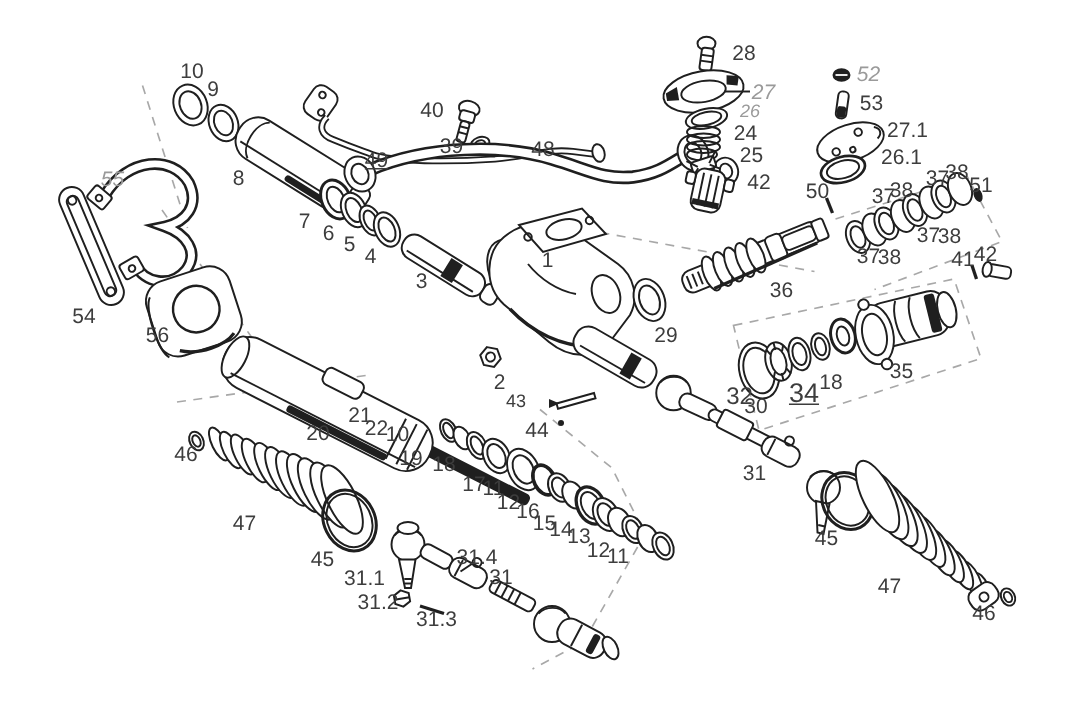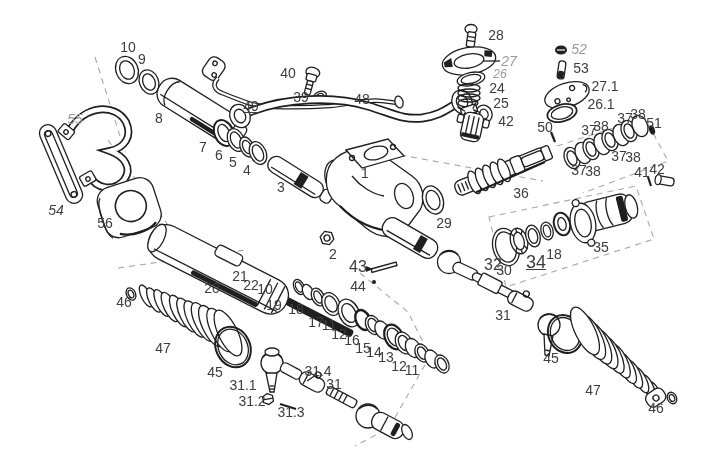--- a/index.html
+++ b/index.html
@@ -557,21 +557,21 @@
         <ellipse class="ln" cx="672" cy="398" rx="2.5" ry="3.6"></ellipse>
   </g>
 
 </svg>
 
 <div style="position:absolute;left:0;top:0;width:720px;height:470px;">
       <div class="lbl" style="left: 128px; top: 47px; font-size: 14px;">10</div>
       <div class="lbl" style="left: 142px; top: 59px; font-size: 14px;">9</div>
       <div class="lbl" style="left: 159px; top: 118px; font-size: 14px;">8</div>
       <div class="lbl ref" style="left: 75px; top: 119px; font-size: 14px;">55</div>
-      <div class="lbl" style="left: 56px; top: 210px; font-size: 14px; font-style: italic;">54</div>
+      <div class="lbl" style="left: 56px; top: 210px; font-size: 14px;">54</div>
       <div class="lbl" style="left: 105px; top: 223px; font-size: 14px;">56</div>
       <div class="lbl" style="left: 203px; top: 147px; font-size: 14px;">7</div>
       <div class="lbl" style="left: 219px; top: 155px; font-size: 14px;">6</div>
       <div class="lbl" style="left: 233px; top: 162px; font-size: 14px;">5</div>
       <div class="lbl" style="left: 247px; top: 170px; font-size: 14px;">4</div>
       <div class="lbl" style="left: 281px; top: 187px; font-size: 14px;">3</div>
       <div class="lbl" style="left: 288px; top: 73px; font-size: 14px;">40</div>
       <div class="lbl" style="left: 301px; top: 97px; font-size: 14px;">39</div>
       <div class="lbl" style="left: 251px; top: 106px; font-size: 14px; text-decoration: underline;">49</div>
       <div class="lbl" style="left: 362px; top: 99px; font-size: 14px;">48</div>
@@ -593,21 +593,21 @@
       <div class="lbl" style="left: 654px; top: 123px; font-size: 14px;">51</div>
       <div class="lbl" style="left: 619px; top: 156px; font-size: 14px;">37</div>
       <div class="lbl" style="left: 633px; top: 157px; font-size: 14px;">38</div>
       <div class="lbl" style="left: 579px; top: 170px; font-size: 14px;">37</div>
       <div class="lbl" style="left: 593px; top: 171px; font-size: 14px;">38</div>
       <div class="lbl" style="left: 642px; top: 172px; font-size: 14px;">41</div>
       <div class="lbl" style="left: 657px; top: 169px; font-size: 14px;">42</div>
       <div class="lbl" style="left: 365px; top: 173px; font-size: 14px;">1</div>
       <div class="lbl" style="left: 444px; top: 223px; font-size: 14px;">29</div>
       <div class="lbl" style="left: 333px; top: 254px; font-size: 14px;">2</div>
-      <div class="lbl" style="left: 358px; top: 267px; font-size: 16px;">43</div>
+      <div class="lbl" style="left: 344px; top: 267px; font-size: 12px;">43</div>
       <div class="lbl" style="left: 358px; top: 286px; font-size: 14px;">44</div>
       <div class="lbl" style="left: 521px; top: 193px; font-size: 14px;">36</div>
       <div class="lbl" style="left: 504px; top: 270px; font-size: 14px;">30</div>
       <div class="lbl" style="left: 493px; top: 265px; font-size: 16px;">32</div>
       <div class="lbl" style="left: 536px; top: 262px; font-size: 18px; text-decoration: underline;">34</div>
       <div class="lbl" style="left: 554px; top: 254px; font-size: 14px;">18</div>
       <div class="lbl" style="left: 601px; top: 247px; font-size: 14px;">35</div>
       <div class="lbl" style="left: 212px; top: 288px; font-size: 14px;">20</div>
       <div class="lbl" style="left: 240px; top: 276px; font-size: 14px;">21</div>
       <div class="lbl" style="left: 251px; top: 285px; font-size: 14px;">22</div>

